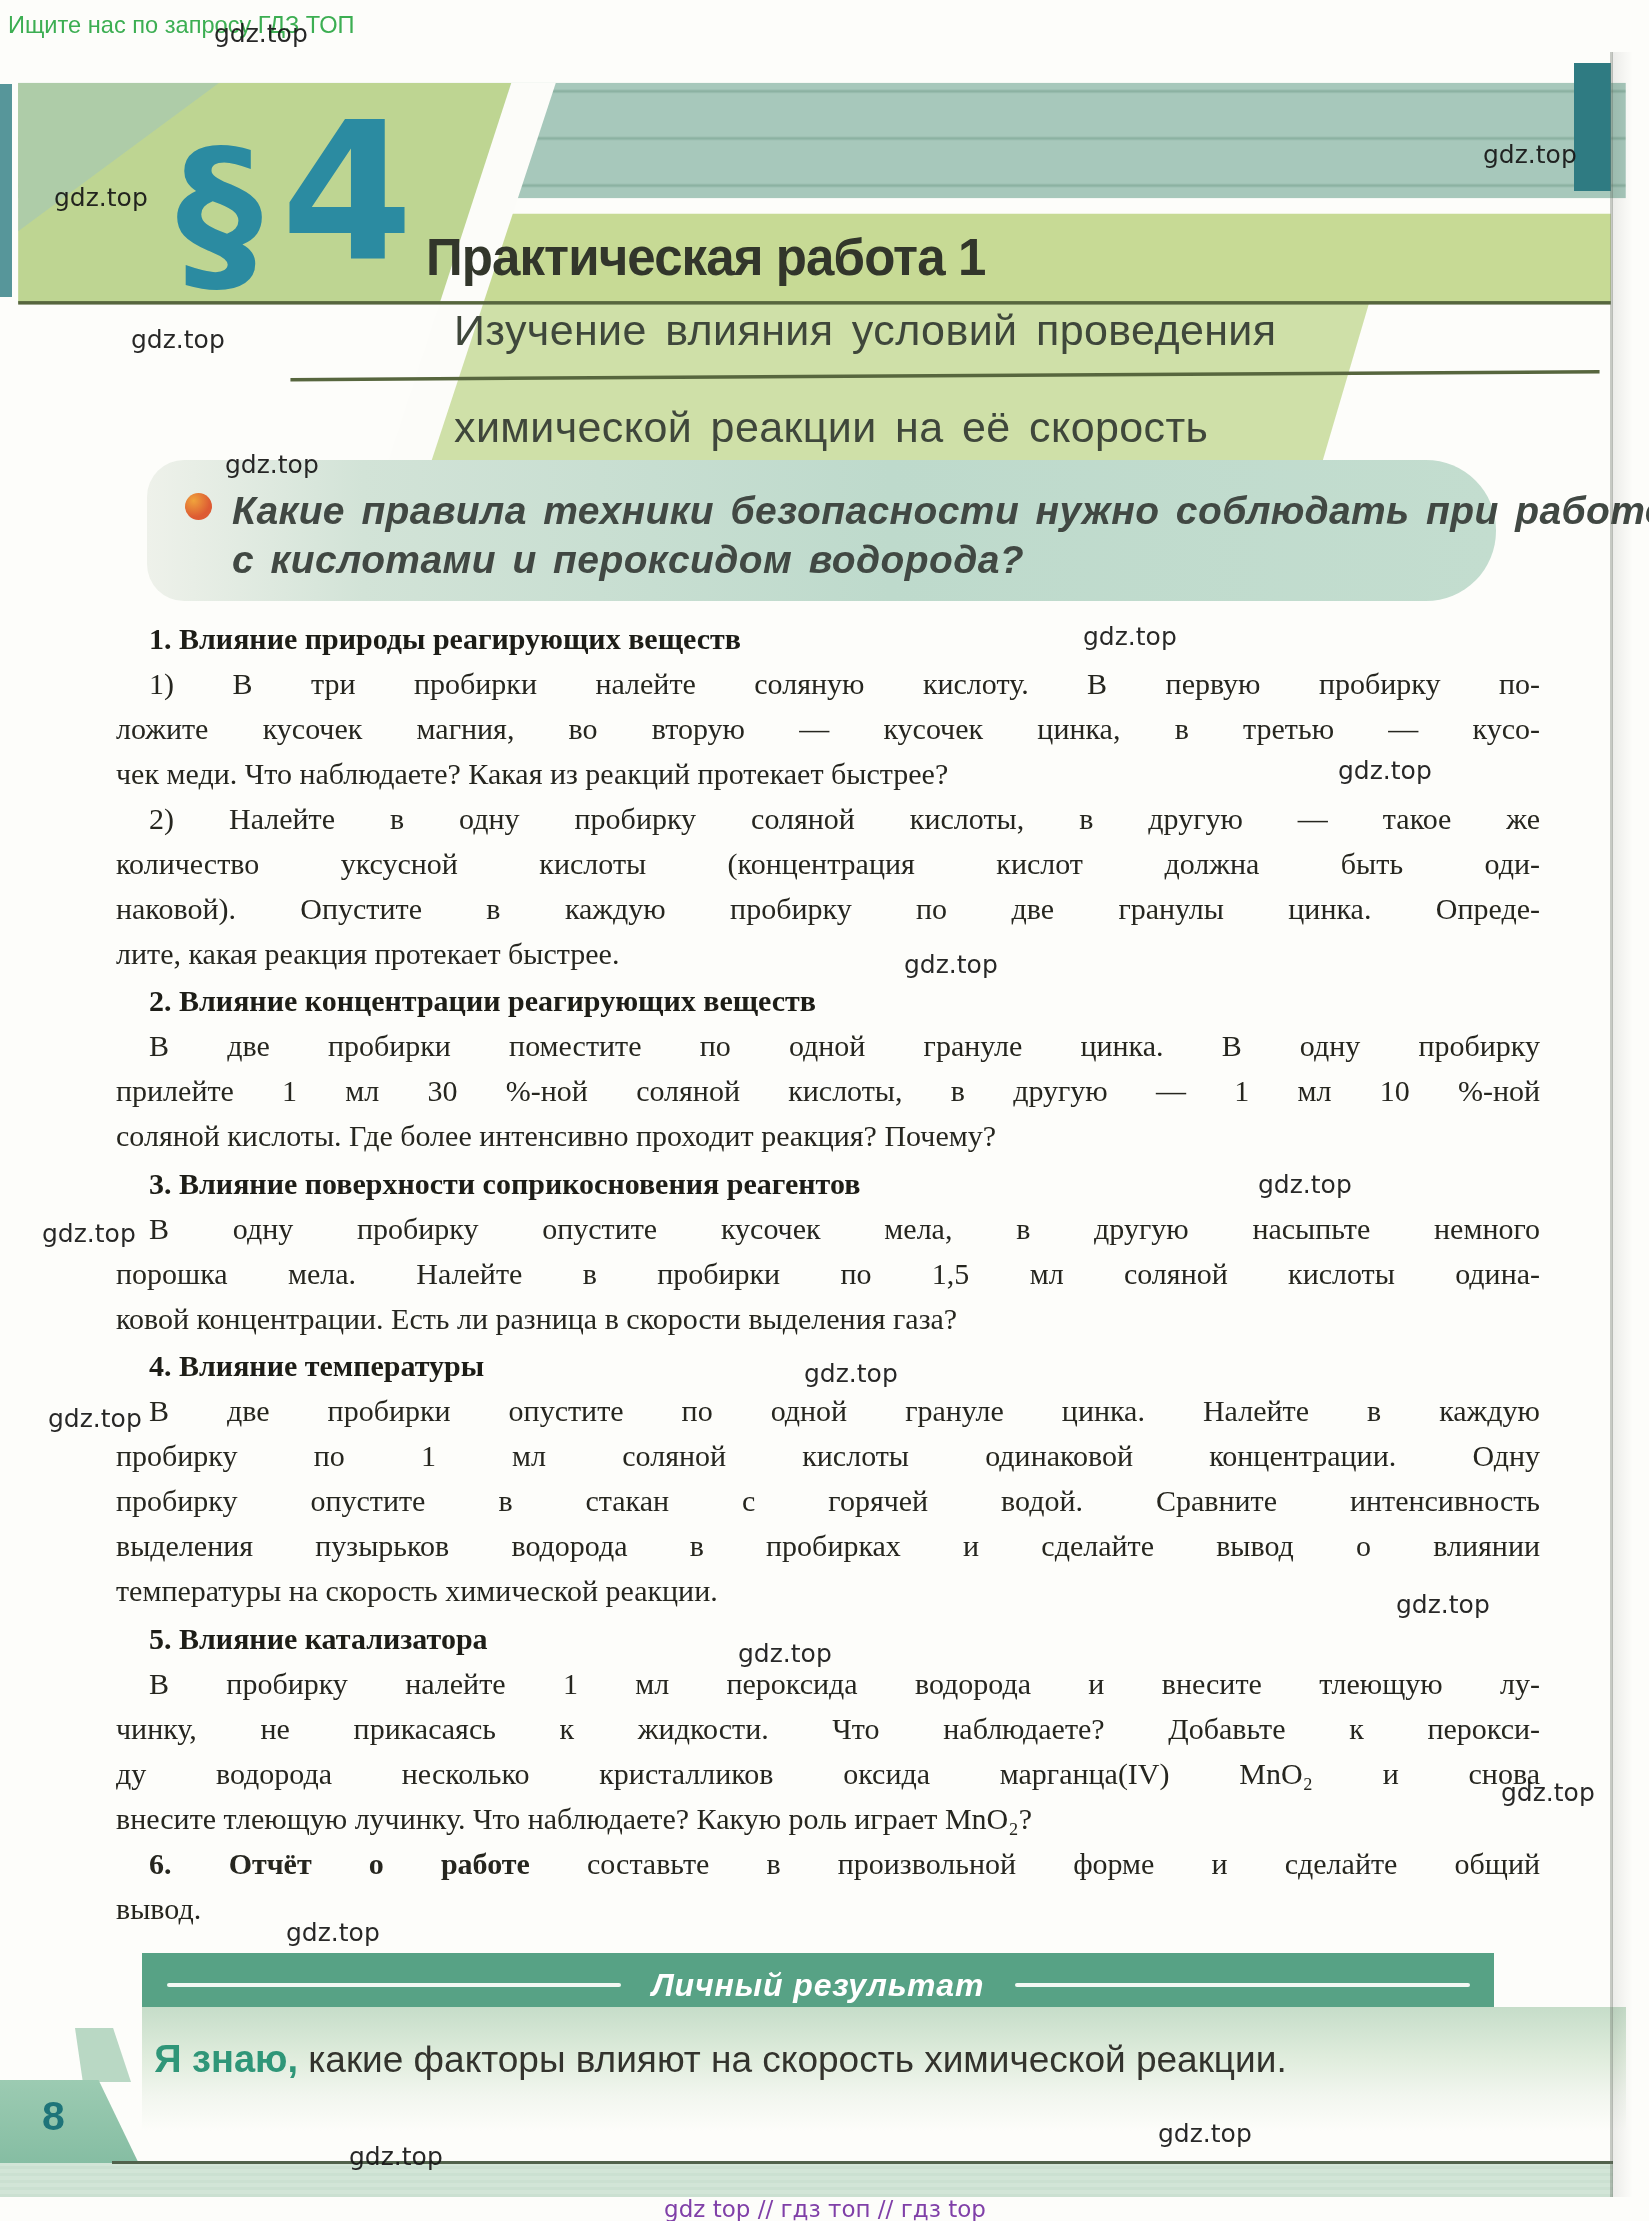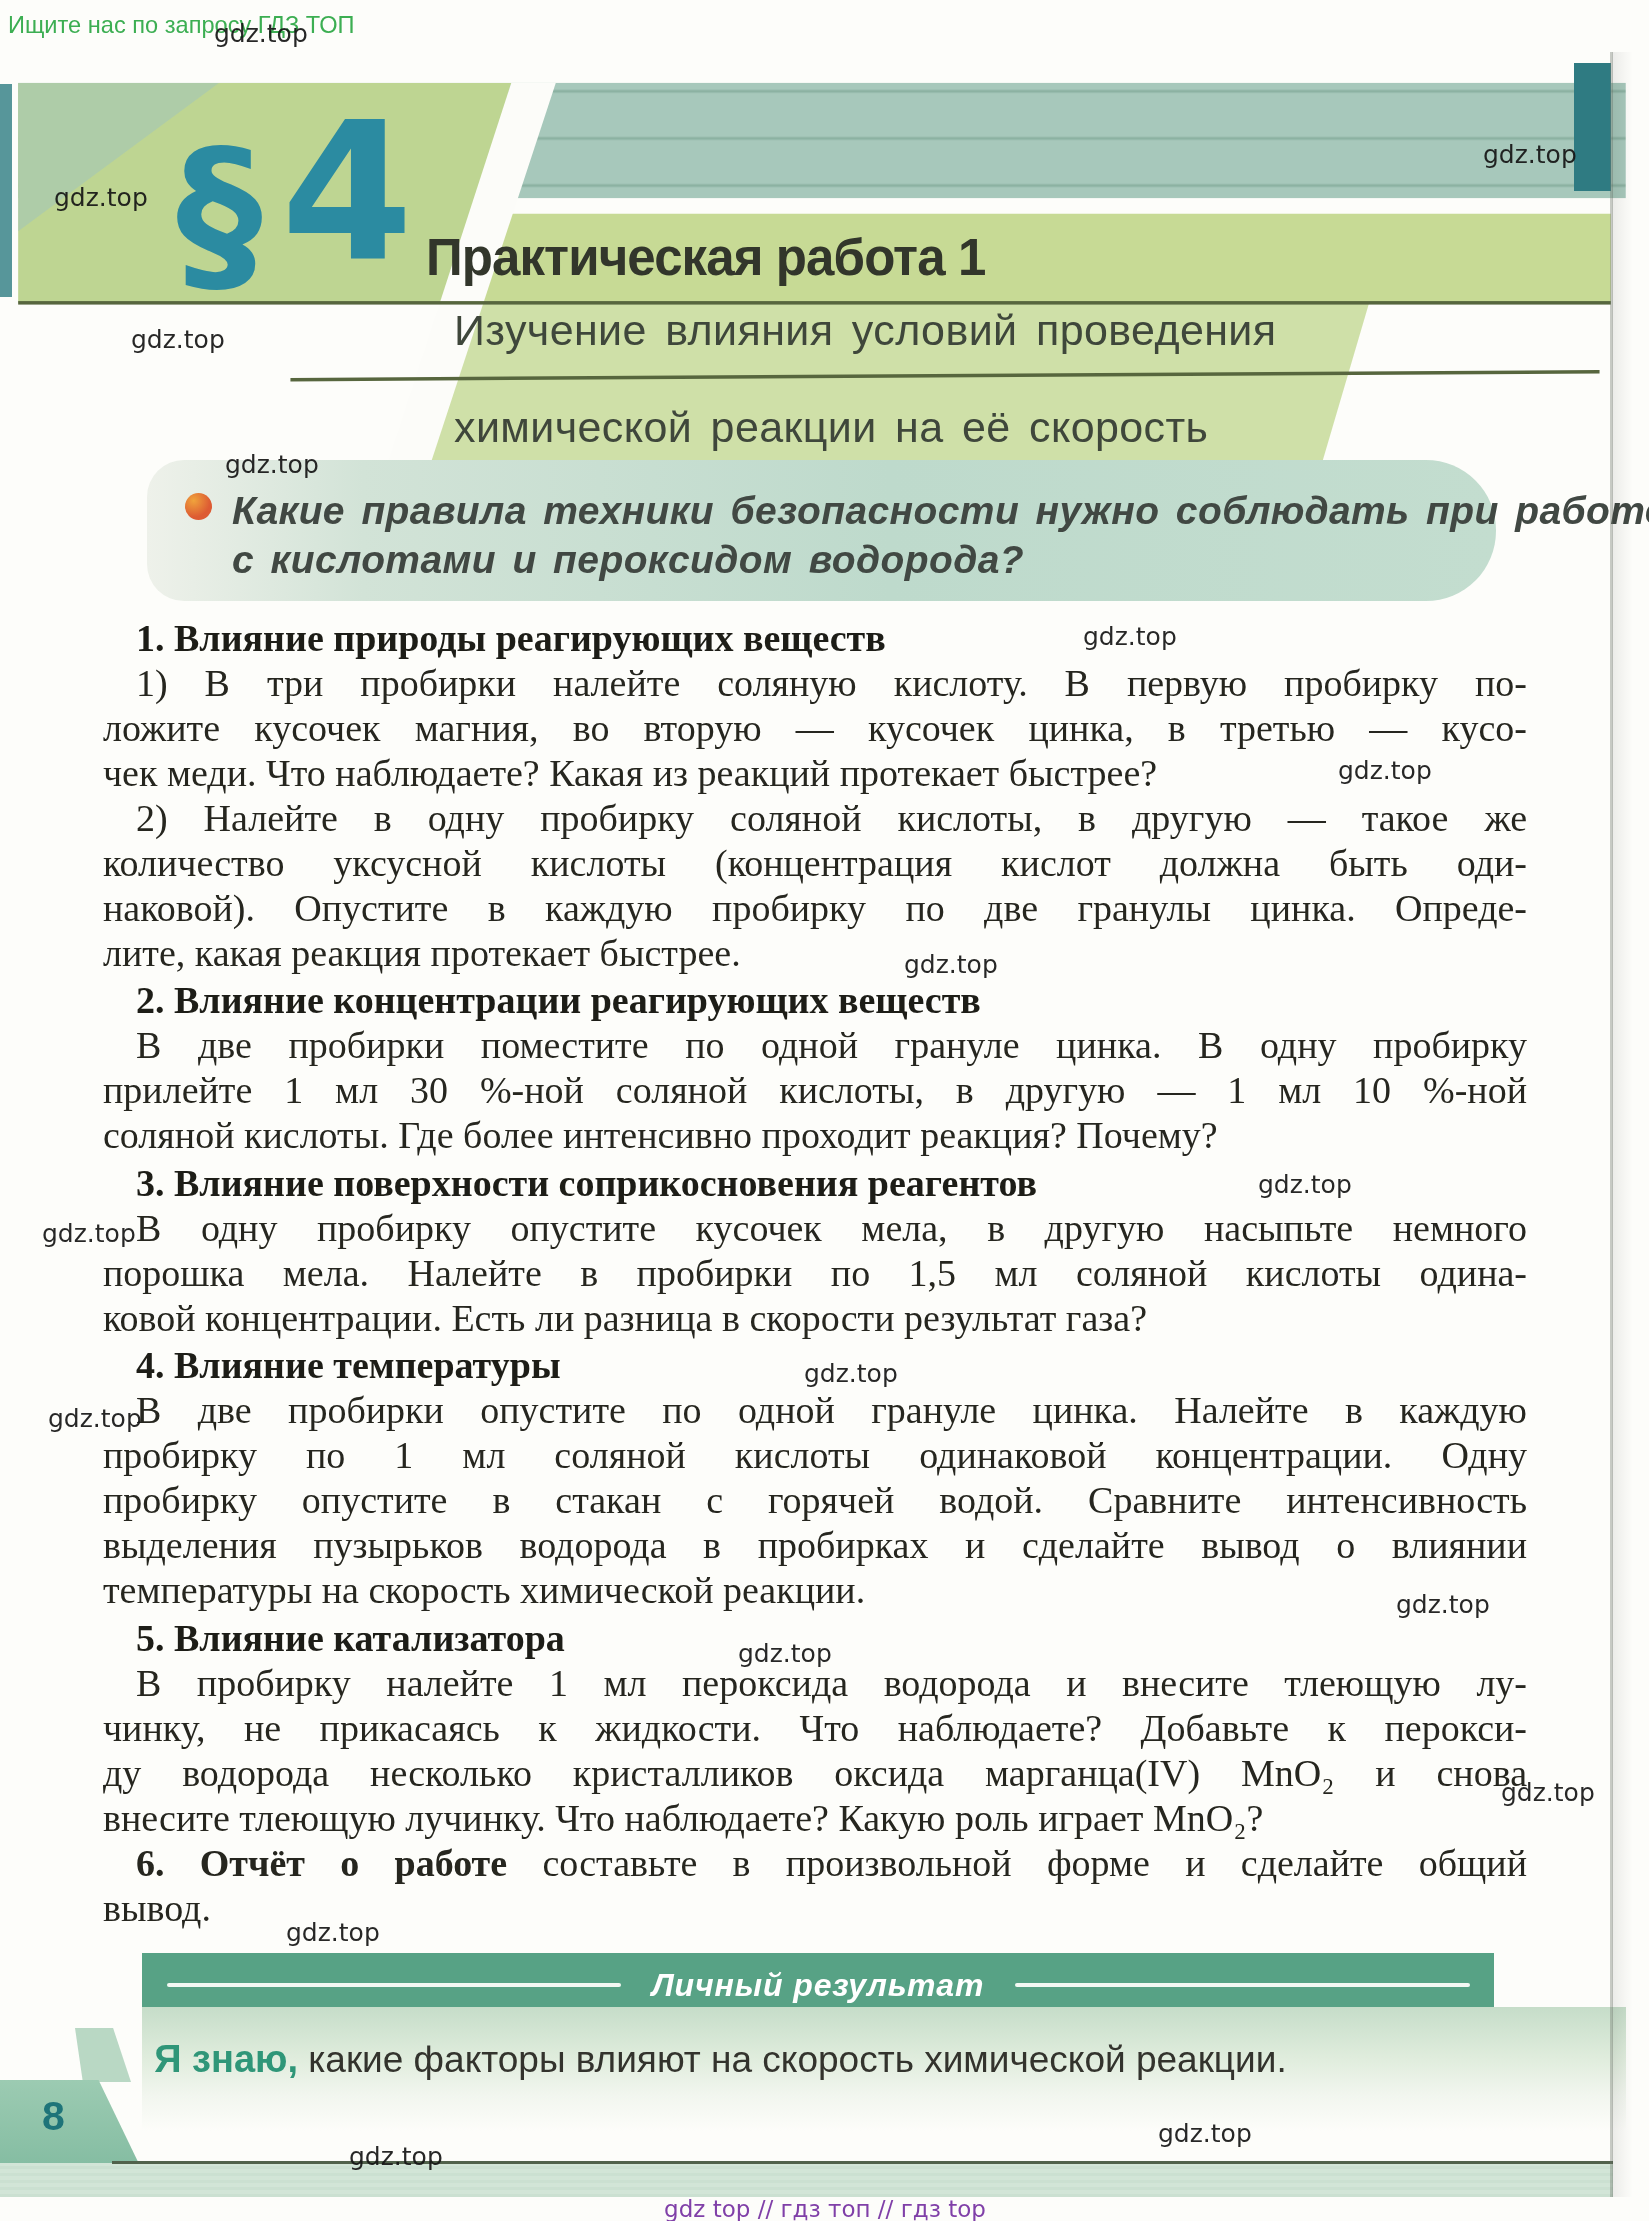--- a/index.html
+++ b/index.html
@@ -54,22 +54,22 @@
   }
   .qline{
     position:absolute;left:85px;white-space:nowrap;
     font:italic bold 39px/1 "Liberation Sans",sans-serif;
     color:#414843;letter-spacing:0.4px;word-spacing:5.2px;
   }
   .qline.l1{top:31px}
   .qline.l2{top:80px}
   
   .body-sections{
-    position:absolute;left:103px;top:613px;width:1424px;
-    font-size:38px;line-height:45px;color:#26261f;
+    position:absolute;left:116px;top:613px;width:1424px;
+    font-size:30px;line-height:45px;color:#26261f;
   }
   .b-heading{font-weight:bold;text-indent:33px;margin-top:2.6px;color:#1d1d17;}
   .b-line{text-align:justify;text-align-last:justify;}
   .b-line.para-end{text-align-last:left;}
   .b-first{text-indent:33px;}
   .b-line b{font-weight:bold;}
   
   .banner{
     position:absolute;left:142px;top:1953px;width:1352px;height:64px;box-sizing:border-box;
     background:var(--banner-green,#57a285);
@@ -168,21 +168,21 @@
       <div class="b-line">количество уксусной кислоты (концентрация кислот должна быть оди-</div>
       <div class="b-line">наковой). Опустите в каждую пробирку по две гранулы цинка. Опреде-</div>
       <div class="b-line para-end">лите, какая реакция протекает быстрее.</div>
       <div class="b-heading">2. Влияние концентрации реагирующих веществ</div>
       <div class="b-line b-first">В две пробирки поместите по одной грануле цинка. В одну пробирку</div>
       <div class="b-line">прилейте 1 мл 30 %-ной соляной кислоты, в другую — 1 мл 10 %-ной</div>
       <div class="b-line para-end">соляной кислоты. Где более интенсивно проходит реакция? Почему?</div>
       <div class="b-heading">3. Влияние поверхности соприкосновения реагентов</div>
       <div class="b-line b-first">В одну пробирку опустите кусочек мела, в другую насыпьте немного</div>
       <div class="b-line">порошка мела. Налейте в пробирки по 1,5 мл соляной кислоты одина-</div>
-      <div class="b-line para-end">ковой концентрации. Есть ли разница в скорости результат газа?</div>
+      <div class="b-line para-end">ковой концентрации. Есть ли разница в скорости выделения газа?</div>
       <div class="b-heading">4. Влияние температуры</div>
       <div class="b-line b-first">В две пробирки опустите по одной грануле цинка. Налейте в каждую</div>
       <div class="b-line">пробирку по 1 мл соляной кислоты одинаковой концентрации. Одну</div>
       <div class="b-line">пробирку опустите в стакан с горячей водой. Сравните интенсивность</div>
       <div class="b-line">выделения пузырьков водорода в пробирках и сделайте вывод о влиянии</div>
       <div class="b-line para-end">температуры на скорость химической реакции.</div>
       <div class="b-heading">5. Влияние катализатора</div>
       <div class="b-line b-first">В пробирку налейте 1 мл пероксида водорода и внесите тлеющую лу-</div>
       <div class="b-line">чинку, не прикасаясь к жидкости. Что наблюдаете? Добавьте к перокси-</div>
       <div class="b-line">ду водорода несколько кристалликов оксида марганца(IV) MnO₂ и снова</div>

